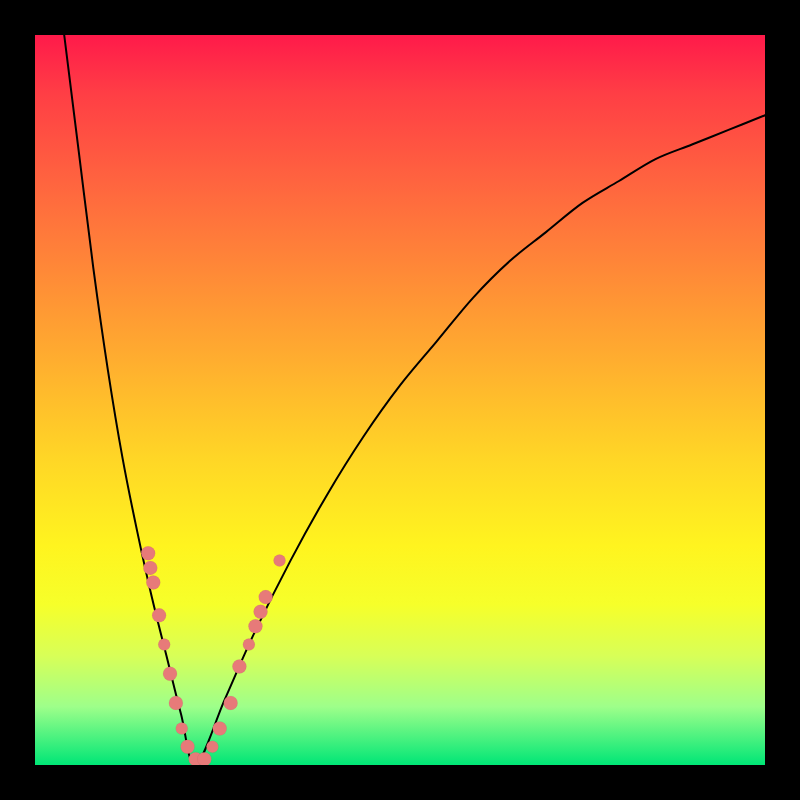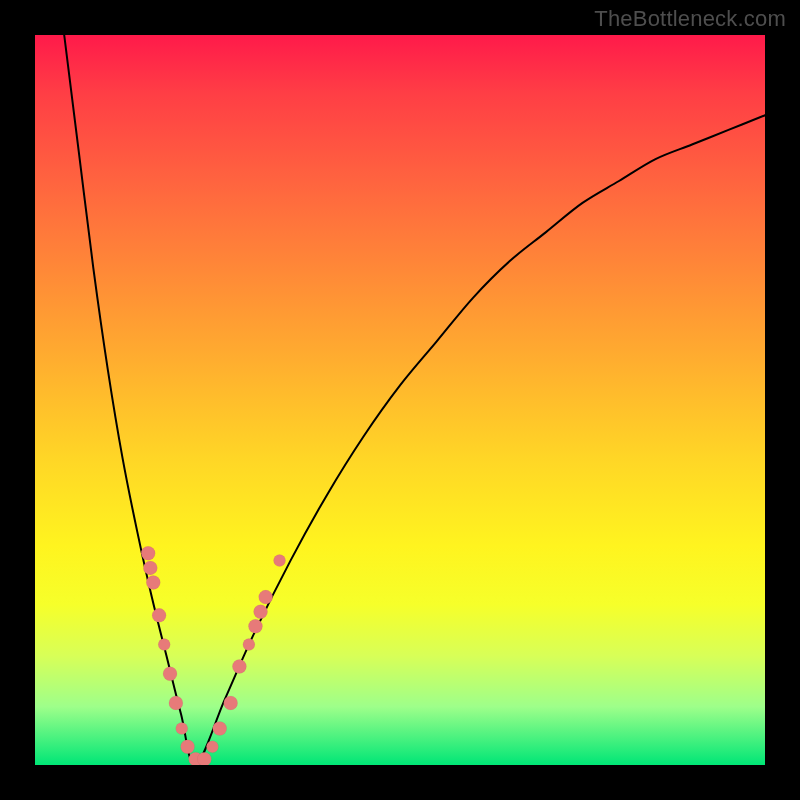--- a/index.html
+++ b/index.html
@@ -62,21 +62,20 @@
   .dot {
     fill: #e77a79;
     stroke: rgba(0,0,0,0.08);
     stroke-width: 0.5;
   }
 </style>
 </head>
 <body>
 
 <div class="frame">
-  <div class="watermark">TheBottleneck.com</div>
 
   <div class="plot">
     <div class="gradient"></div>
     <svg class="curve" viewBox="0 0 730 730" preserveAspectRatio="none">
       <g id="curve-group">
           <path d="M 29.20 0.00 C 31.63 19.47, 38.93 77.87, 43.80 116.80 C 48.67 155.73, 53.53 197.10, 58.40 233.60 C 63.27 270.10, 68.13 304.17, 73.00 335.80 C 77.87 367.43, 82.73 396.63, 87.60 423.40 C 92.47 450.17, 97.33 473.28, 102.20 496.40 C 107.07 519.52, 111.93 541.42, 116.80 562.10 C 121.67 582.78, 126.53 601.03, 131.40 620.50 C 136.27 639.97, 141.13 660.65, 146.00 678.90 C 150.87 697.15, 153.30 732.43, 160.60 730.00 C 167.90 727.57, 180.07 686.20, 189.80 664.30 C 199.53 642.40, 208.05 621.72, 219.00 598.60 C 229.95 575.48, 243.33 548.72, 255.50 525.60 C 267.67 502.48, 279.83 480.58, 292.00 459.90 C 304.17 439.22, 316.33 419.75, 328.50 401.50 C 340.67 383.25, 352.83 366.22, 365.00 350.40 C 377.17 334.58, 389.33 321.20, 401.50 306.60 C 413.67 292.00, 425.83 276.18, 438.00 262.80 C 450.17 249.42, 462.33 237.25, 474.50 226.30 C 486.67 215.35, 498.83 206.83, 511.00 197.10 C 523.17 187.37, 535.33 176.42, 547.50 167.90 C 559.67 159.38, 571.83 153.30, 584.00 146.00 C 596.17 138.70, 608.33 130.18, 620.50 124.10 C 632.67 118.02, 644.83 114.37, 657.00 109.50 C 669.17 104.63, 681.33 99.77, 693.50 94.90 C 705.67 90.03, 723.92 82.73, 730.00 80.30" fill="none" stroke="#000000" stroke-width="2" stroke-linecap="round"></path>
         </g>
       <g id="dots-group">
           <circle cx="113.15" cy="518.30" r="7" class="dot"></circle>
           <circle cx="115.34" cy="532.90" r="7" class="dot"></circle>

